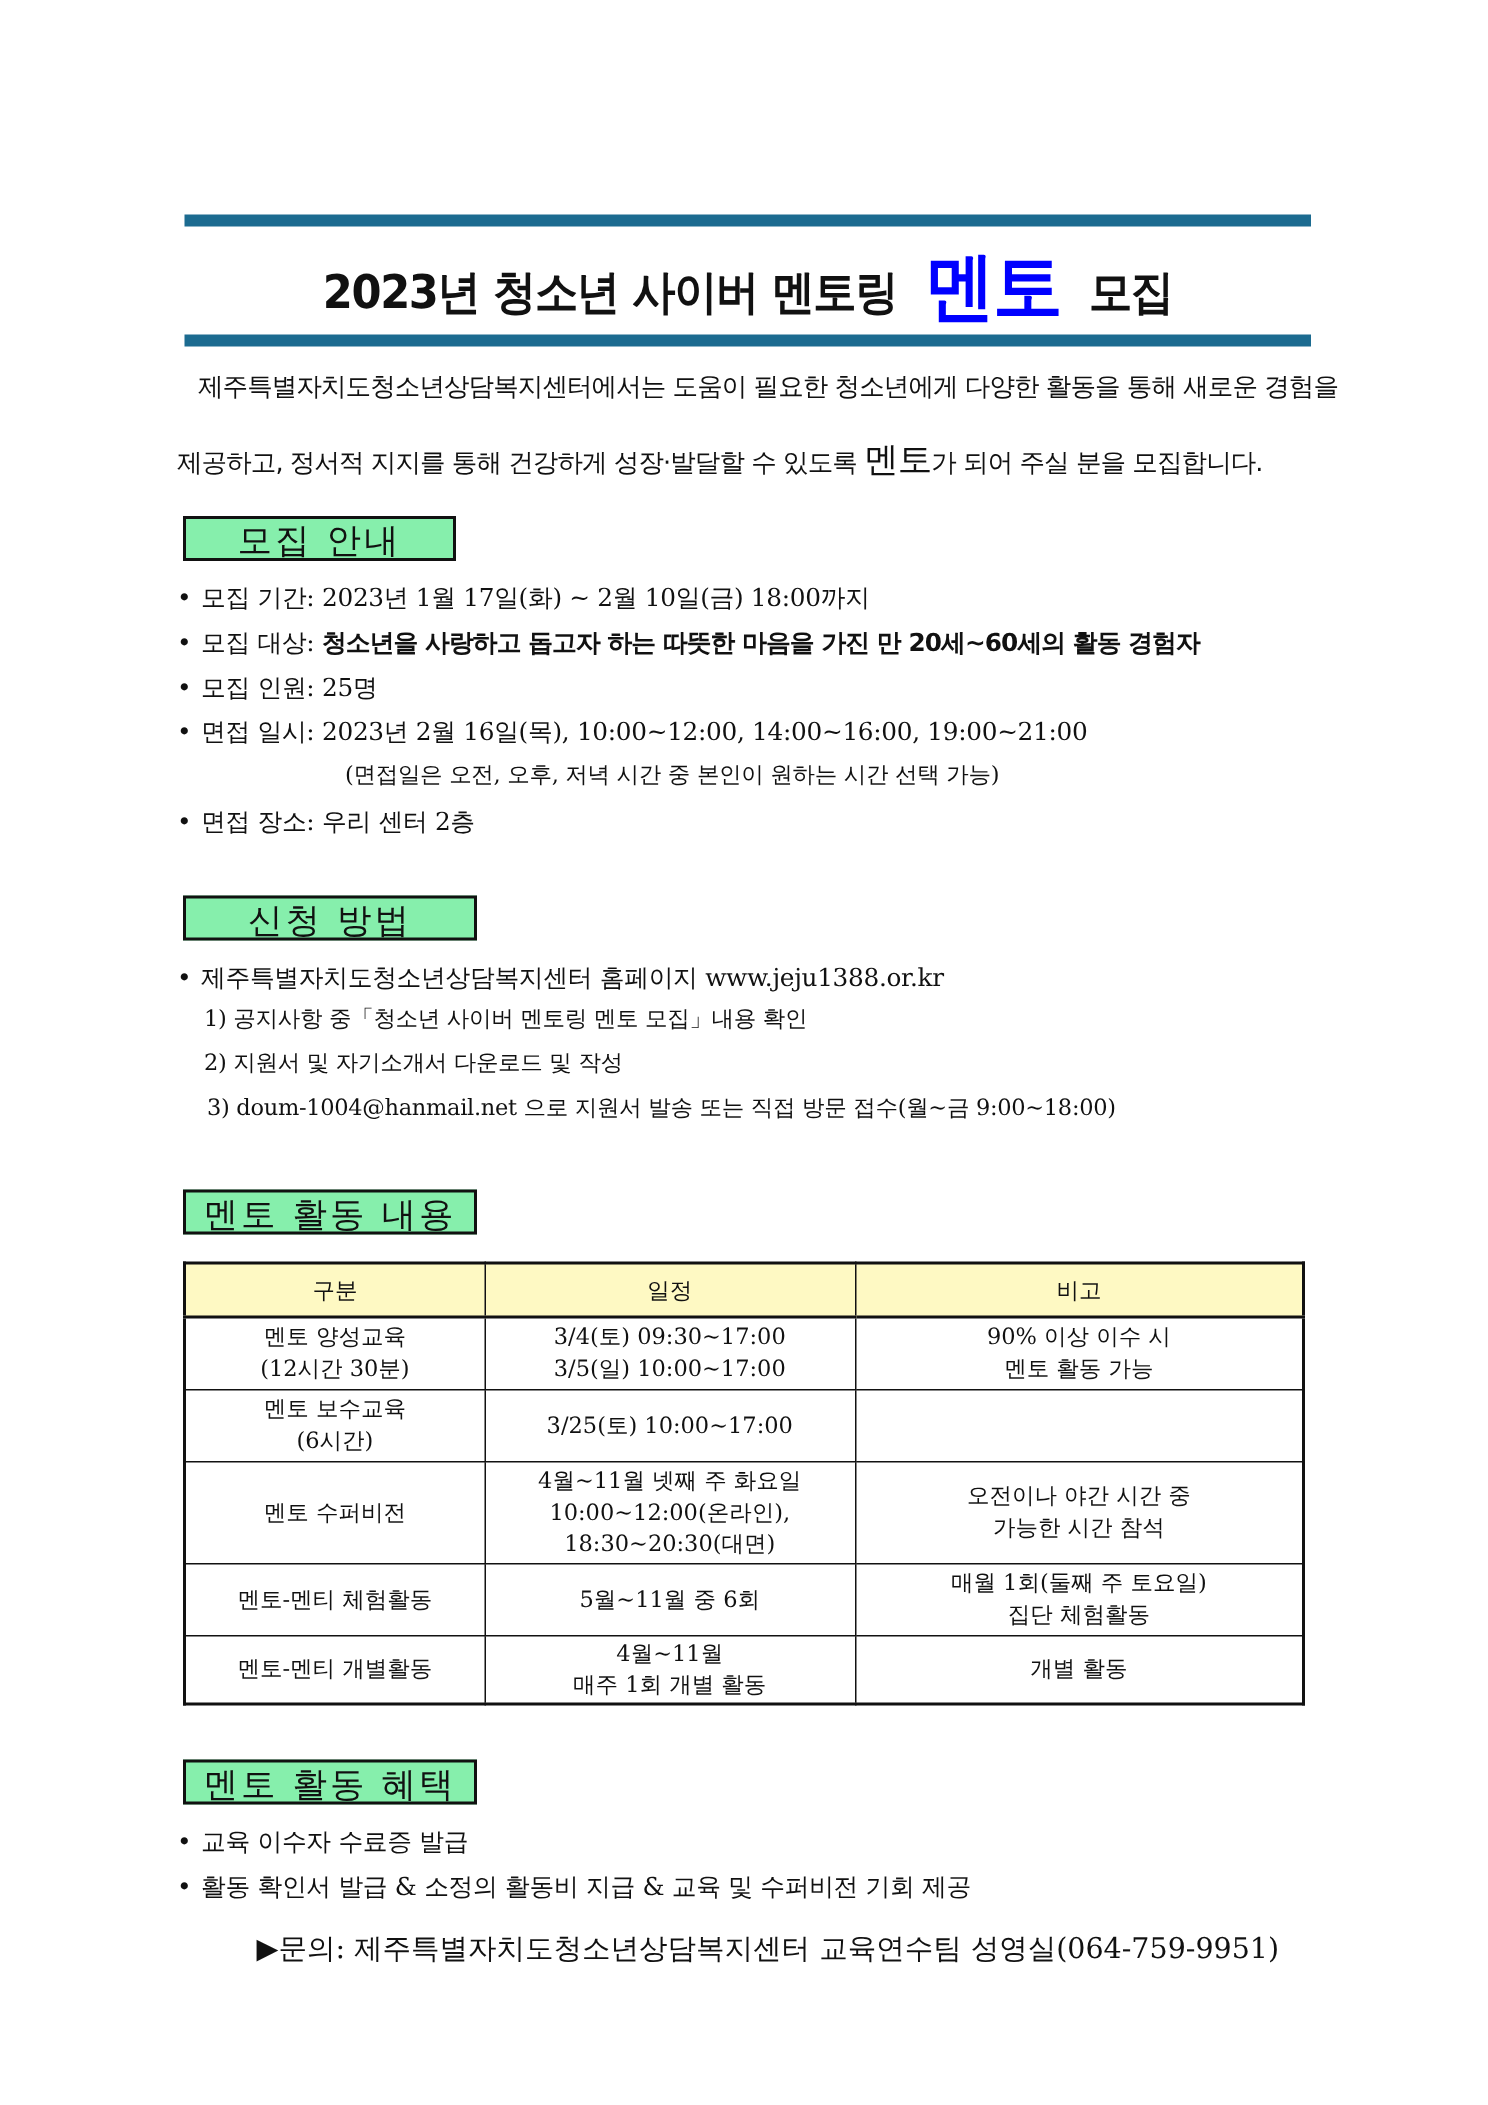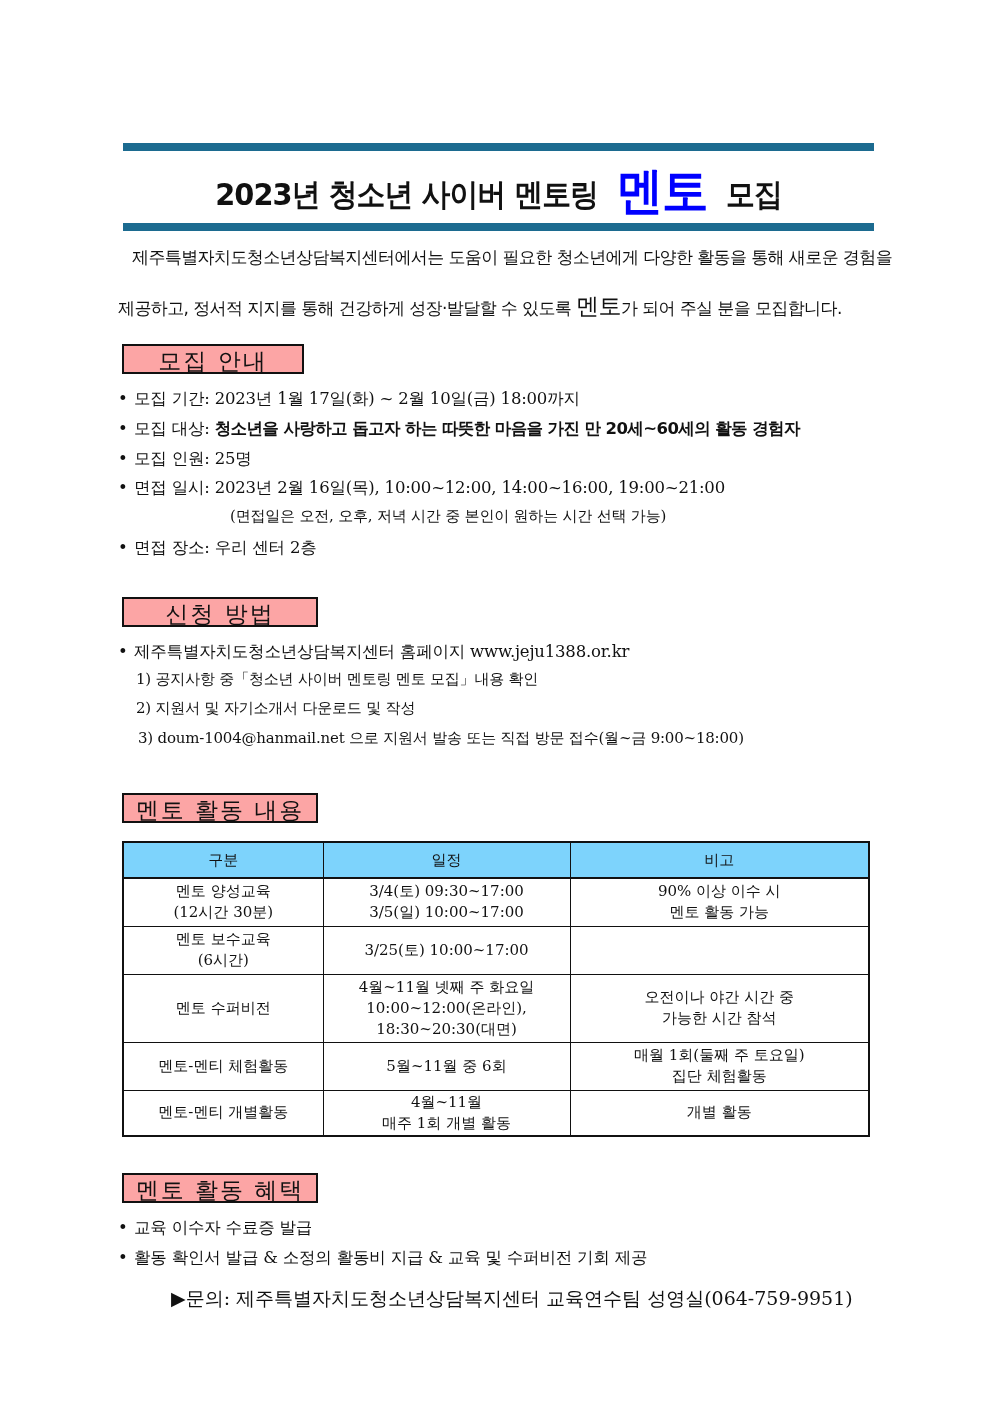--- a/index.html
+++ b/index.html
@@ -20,35 +20,35 @@
   .intro {
     position: absolute; left: 118px; width: 760px;
     font-family: "DejaVu Sans", "Liberation Sans", sans-serif; font-size: 17px;
     letter-spacing: -0.6px; white-space: nowrap;
   }
   .intro.l1 { top: 246px; padding-left: 14px; }
   .intro.l2 { top: 291px; }
   .intro .big { font-size: 23px; }
   .sec {
     position: absolute; left: 122px; height: 30px; border: 2px solid #111;
-    background: #fca5a5; font-size: 23px; line-height: 30px; text-align: center;
+    background: #86efac; font-size: 23px; line-height: 30px; text-align: center;
     letter-spacing: 2px; box-sizing: border-box;
   }
   .bul {
     position: absolute; left: 118px; font-size: 16.5px; white-space: nowrap; letter-spacing: -0.2px;
   }
   .bul .dot { display: inline-block; width: 16px; }
   .bul b { font-family: "DejaVu Sans", "Liberation Sans", sans-serif; font-weight: bold; letter-spacing: -0.6px; }
   .sub { position: absolute; font-size: 15px; white-space: nowrap; letter-spacing: -0.2px; }
   table {
     position: absolute; top: 841px; left: 122px; width: 748px;
     border-collapse: collapse; border: 2px solid #111; font-size: 15px;
   }
   th, td { border: 1px solid #111; text-align: center; line-height: 21px; padding: 0; font-weight: normal; }
-  th { background: #7dd3fc; height: 34px; border-bottom: 2px solid #111; }
+  th { background: #fef9c3; height: 34px; border-bottom: 2px solid #111; }
   .footer { position: absolute; top: 1286px; left: 133px; font-size: 19px; white-space: nowrap; padding-left: 38px; }
 </style>
 </head>
 <body>
 
 <div class="bar top"></div>
 <div class="title">
   <span>2023년 청소년 사이버 멘토링</span>
   <span class="accent">멘토</span>
   <span>모집</span>

